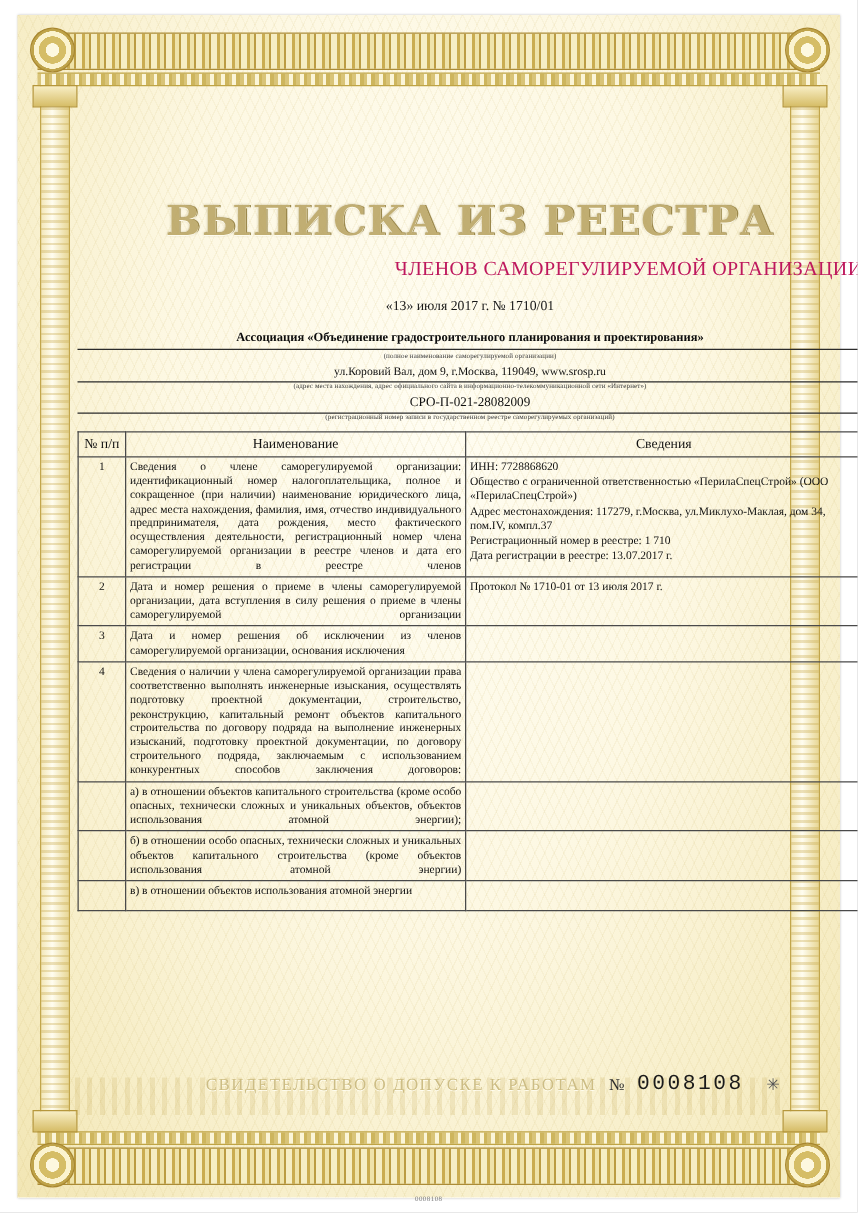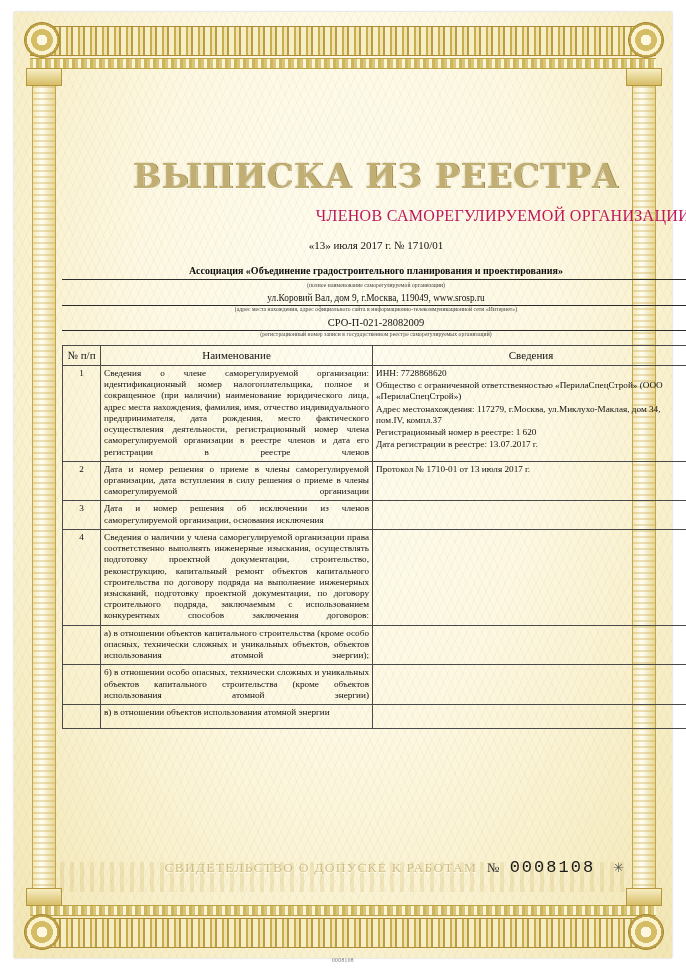--- a/index.html
+++ b/index.html
@@ -320,21 +320,21 @@
         </tr>
       </thead>
       <tbody id="table-body">
           <tr>
             <td class="num">1</td>
             <td class="just">Сведения о члене саморегулируемой организации: идентификационный номер налогоплательщика, полное и сокращенное (при наличии) наименование юридического лица, адрес места нахождения, фамилия, имя, отчество индивидуального предпринимателя, дата рождения, место фактического осуществления деятельности, регистрационный номер члена саморегулируемой организации в реестре членов и дата его регистрации в реестре членов</td>
             <td class="info">
               <div>ИНН: 7728868620</div>
               <div>Общество с ограниченной ответственностью «ПерилаСпецСтрой» (ООО «ПерилаСпецСтрой»)</div>
               <div>Адрес местонахождения: 117279, г.Москва, ул.Миклухо-Маклая, дом 34, пом.IV, компл.37</div>
-              <div>Регистрационный номер в реестре: 1 620</div>
+              <div>Регистрационный номер в реестре: 1 710</div>
               <div>Дата регистрации в реестре: 13.07.2017 г.</div>
             </td>
           </tr>
           <tr>
             <td class="num">2</td>
             <td class="just">Дата и номер решения о приеме в члены саморегулируемой организации, дата вступления в силу решения о приеме в члены саморегулируемой организации</td>
             <td class="info">
               <div>Протокол № 1710-01 от 13 июля 2017 г.</div>
             </td>
           </tr>

